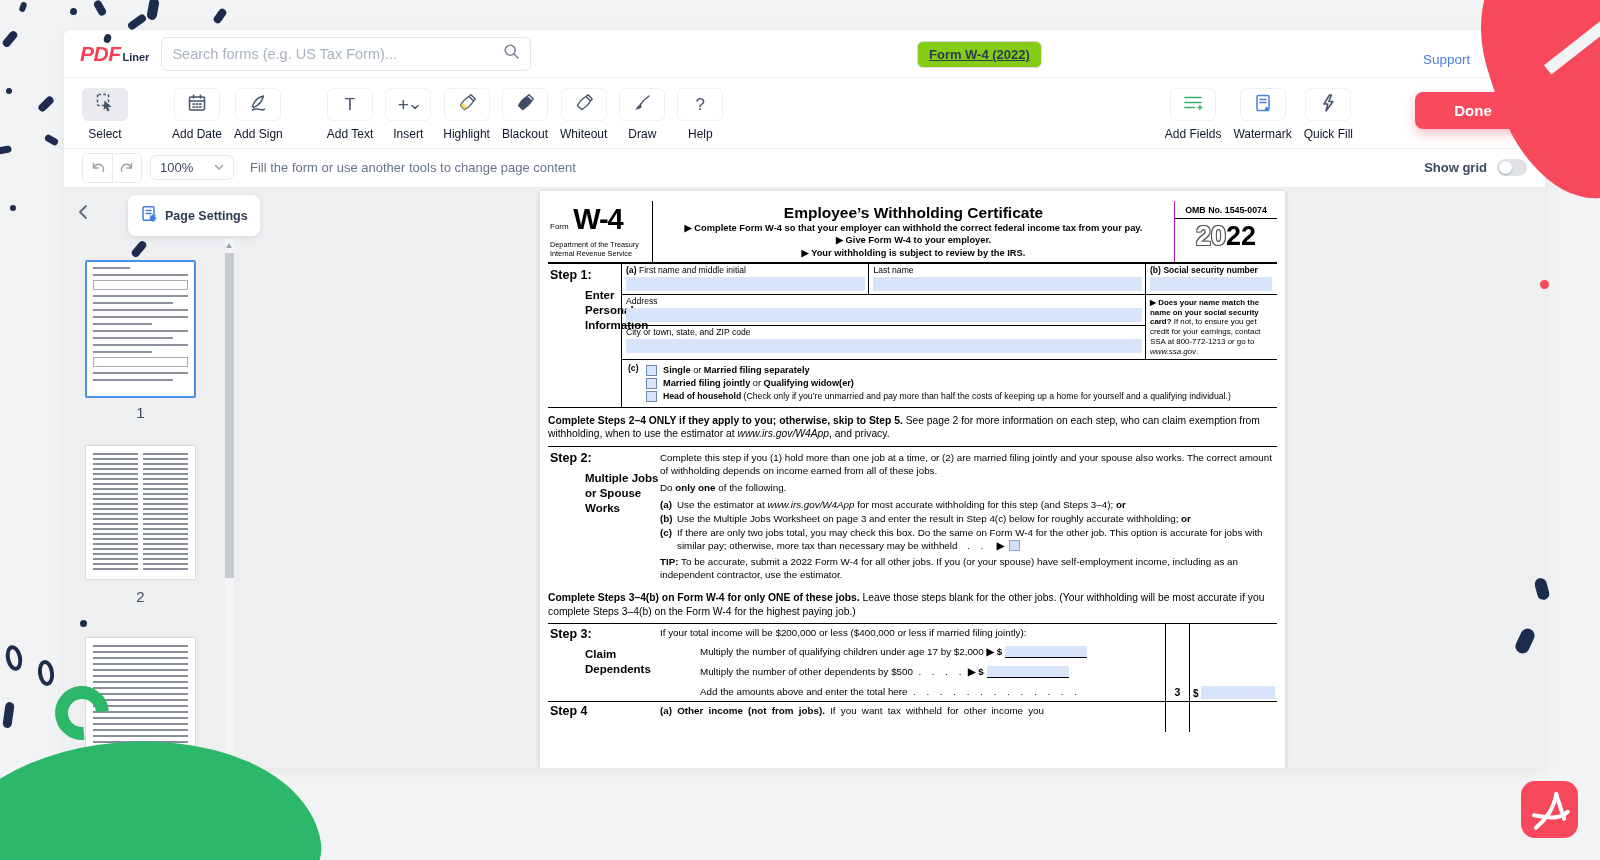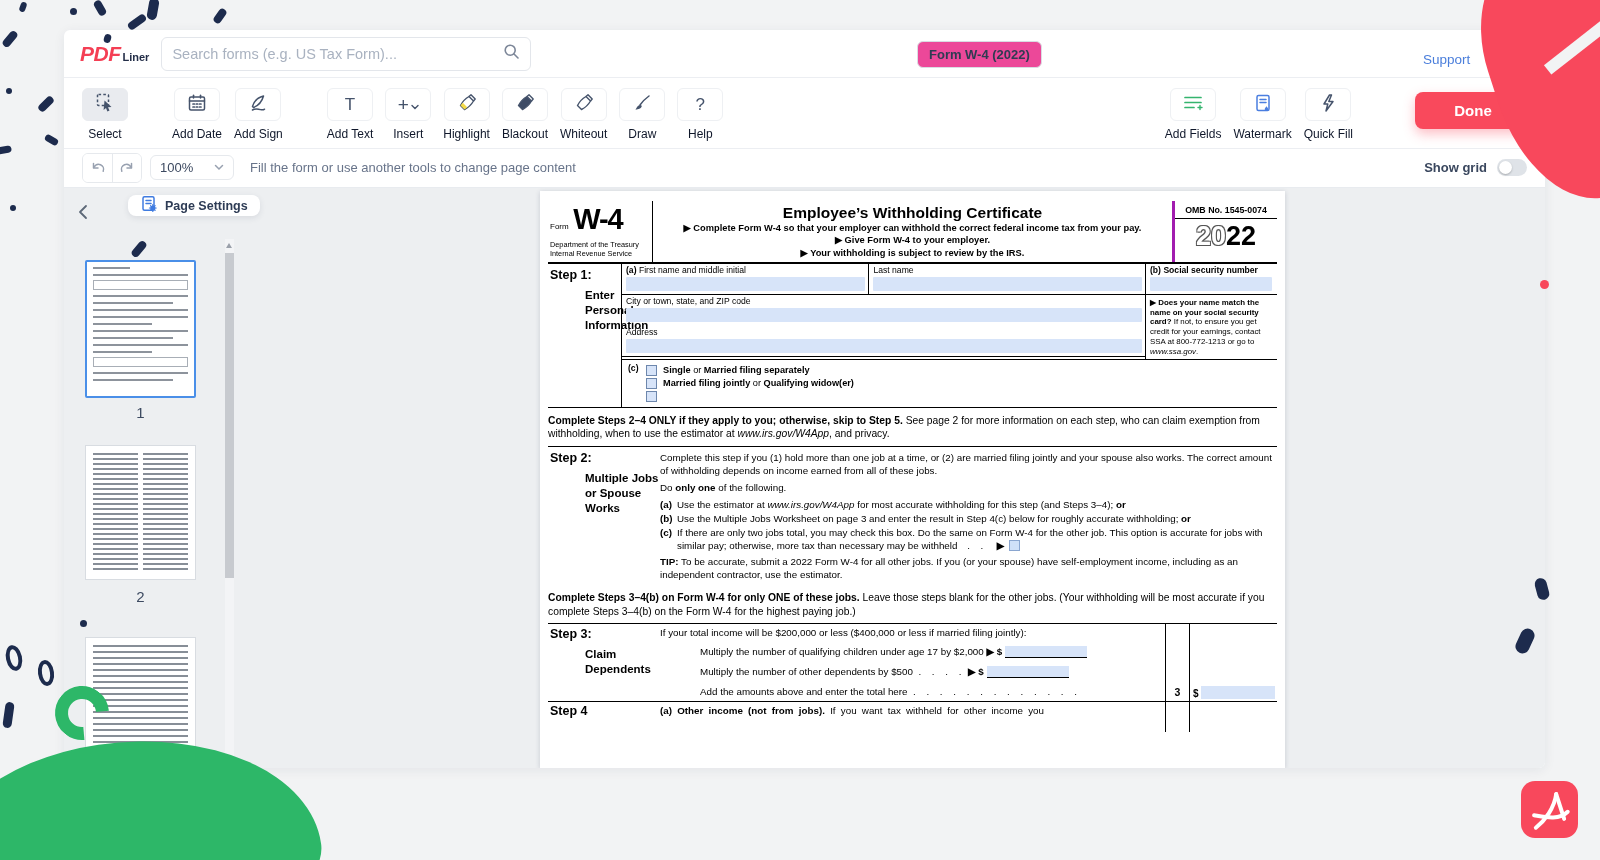--- a/index.html
+++ b/index.html
@@ -30,21 +30,21 @@
   
   .app-header { height:48px; display:flex; align-items:center; padding:0 16px; border-bottom:1px solid #eceef2; position:relative; }
   .logo { display:flex; align-items:baseline; cursor:pointer; }
   .logo-pdf { color:#f43f54; font-size:21px; font-weight:bold; font-style:italic; letter-spacing:-.5px; }
   .logo-liner { color:#232e48; font-size:11px; font-weight:bold; margin-left:2px; }
   .search { margin-left:12px; width:370px; height:34px; border:1px solid #e3e6eb; border-radius:6px;
     display:flex; align-items:center; padding:0 10px; background:#fff; }
   .search input { border:none; outline:none; flex:1; font-size:14.5px; color:#333; font-family:inherit; background:transparent; }
   .search input::placeholder { color:#a9b2c0; }
   .form-badge { position:absolute; left:853px; top:11px; padding:5px 11px; border:1px solid #d9dde3; border-radius:6px;
-    font-size:13px; font-weight:bold; color:#2f3b52; background:#ec4899; }
+    font-size:13px; font-weight:bold; color:#2f3b52; background:#84cc16;text-decoration:underline; }
   .header-links { margin-left:auto; display:flex; gap:22px; font-size:13.5px; color:#4a7edb;margin-top:12px; }
   .header-links span { cursor:pointer; }
   
   .main-toolbar { height:70px; display:flex; align-items:flex-start; padding:10px 14px 0 18px; }
   .tool { display:flex; flex-direction:column; align-items:center; margin-right:12px; cursor:pointer; }
   .tool .box { width:46px; height:33px; border:1px solid #eef0f3; border-radius:6px; background:#fff;
     display:flex; align-items:center; justify-content:center; color:#45536b; }
   .tool.active .box { background:#e9ebef; border-color:#e9ebef; }
   .tool .lbl { margin-top:6px; font-size:12px; color:#0f172a; white-space:nowrap; }
   .grp-end { margin-right:44px; }
@@ -62,21 +62,21 @@
     display:flex; align-items:center; padding:0 9px; font-size:13px; color:#3c4960; cursor:pointer; background:#fff; }
   .zoom-box svg { margin-left:auto; }
   .hint { margin-left:16px; font-size:13px; color:#68748a; }
   .grid-label { margin-left:auto; font-size:13px; font-weight:bold; color:#3a475e; }
   .toggle { margin-left:10px; width:30px; height:17px; border-radius:9px; background:#dfe3e8; position:relative; cursor:pointer; }
   .knob { position:absolute; left:2px; top:2px; width:13px; height:13px; border-radius:50%; background:#fff; box-shadow:0 1px 2px rgba(0,0,0,.25); }
   
   .content { position:absolute; left:0; top:157px; right:0; bottom:0; background:#edeff1; border-radius:0 0 6px 6px; overflow:hidden; border-top:1px solid #e8ebef; }
   .collapse { position:absolute; left:14px; top:16px; color:#5d6878; cursor:pointer; }
   .page-settings { position:absolute; left:64px; top:7px; background:#fff; border-radius:8px; box-shadow:0 2px 6px rgba(40,50,80,.10);
-    padding:0 12px; display:flex; align-items:center; gap:7px; font-size:12.5px; font-weight:bold; color:#2e3c55; cursor:pointer;justify-content:space-between; }
+    padding:10px 12px; display:flex; align-items:center; gap:7px; font-size:12.5px; font-weight:bold; color:#2e3c55; cursor:pointer;justify-content:space-between; }
   .thumb { position:absolute; left:21px; width:111px; background:#fff; cursor:pointer; }
   .thumb1 { top:72px; height:138px; border:2px solid #4a8fe8; border-radius:2px; }
   .thumb2 { top:257px; height:135px; border:1px solid #d8dce1; }
   .thumb3 { top:449px; height:160px; border:1px solid #d8dce1; }
   .thumb-label { position:absolute; left:21px; width:111px; text-align:center; font-size:15px; color:#3d4a61; }
   .tl1 { top:216px; } .tl2 { top:400px; }
   .t1bar { height:2px; background:#8d939c; margin:5px 6px 0; }
   .t1bar.short { width:55%; } .t1bar.mid { width:75%; } .t1bar.tiny { width:35%; }
   .t1box { height:10px; margin:4px 6px 0; border:1px solid #a8aeb6; }
   .t2col { position:absolute; top:7px; bottom:7px; width:45px;
@@ -91,21 +91,21 @@
   .arr.dn { bottom:4px; border-top:5px solid #9aa0aa; }
   
   .document { position:absolute; left:476px; top:3px; width:745px; bottom:0; background:#fff;
     box-shadow:0 1px 5px rgba(30,40,70,.18); color:#000; overflow:hidden; }
   .doc-inner { position:absolute; left:8px; right:8px; top:0; }
   .f-head { display:flex; border-bottom:2px solid #000; margin-top:10px; }
   .fh-left { width:104px; padding:2px 4px 2px 2px; }
   .fh-form-word { font-size:8px; }
   .fh-num { font-size:29px; font-weight:bold; letter-spacing:-1px; }
   .fh-dept { font-size:7.3px; line-height:1.3; margin-top:4px; }
-  .fh-center { flex:1; border-left:1px solid #000; border-right:3px solid #a21caf; text-align:center; padding:2px 6px 3px; }
+  .fh-center { flex:1; border-left:1px solid #000; border-right:1px solid #a21caf; text-align:center; padding:2px 6px 3px; }
   .fh-title { font-size:15.5px; font-weight:bold; margin-top:1px; }
   .fh-b { font-size:9.3px; font-weight:bold; line-height:1.32; }
   .fh-right { width:102px; text-align:center; }
   .fh-omb { font-size:8.8px; font-weight:bold; padding:4px 0 3px; border-bottom:1px solid #000; }
   .fh-year { font-size:27px; font-weight:bold; padding-top:2px; }
   .y-out { color:#fff; text-shadow:-1px -1px 0 #555,1px -1px 0 #555,-1px 1px 0 #555,1px 1px 0 #555; }
   .s1 { display:flex; border-bottom:1px solid #000; }
   .s1-label { width:74px; border-right:1px solid #000; padding:4px 2px; }
   .step-h { font-size:12.5px; font-weight:bold; }
   .step-sub { font-size:11.5px; font-weight:bold; line-height:1.3; margin-top:6px;margin-left:35px; }
@@ -441,26 +441,26 @@
                 <div class="s1-row s1-row1">
                   <div class="fn">
                     <div class="f-lbl"><b>(a)</b>&nbsp;<span>First name and middle initial</span></div>
                     <div class="f-input"></div>
                   </div>
                   <div class="ln">
                     <div class="f-lbl">Last name</div>
                     <div class="f-input"></div>
                   </div>
                 </div>
+                <div class="s1-row">
+                  <div class="f-lbl">Address</div>
+                  <div class="f-input"></div>
+                </div>
                 <div class="s1-row last">
                   <div class="f-lbl">City or town, state, and ZIP code</div>
-                  <div class="f-input"></div>
-                </div>
-                <div class="s1-row">
-                  <div class="f-lbl">Address</div>
                   <div class="f-input"></div>
                 </div>
               </div>
               <div class="s1-right">
                 <div class="ssn-row">
                   <div class="f-lbl"><b>(b)</b>&nbsp;<b>Social security number</b></div>
                   <div class="f-input"></div>
                 </div>
                 <div class="ssa-note">
                   <b>▶ Does your name match the name on your social security card?</b><span> If not, to ensure you get credit for your earnings, contact SSA at 800-772-1213 or go to </span><span class="ital">www.ssa.gov</span><span>.</span>
@@ -473,20 +473,21 @@
                 <div class="c-row">
                   <span class="cbx"></span>
                   <span><b>Single</b><span> or </span><b>Married filing separately</b></span>
                 </div>
                 <div class="c-row">
                   <span class="cbx"></span>
                   <span><b>Married filing jointly</b><span> or </span><b>Qualifying widow(er)</b></span>
                 </div>
                 <div class="c-row small">
                   <span class="cbx"></span>
+                  <span><b>Head of household</b><span> (Check only if you’re unmarried and pay more than half the costs of keeping up a home for yourself and a qualifying individual.)</span></span>
                 </div>
               </div>
             </div>
           </div>
         </div>
 
         <div class="note">
           <b>Complete Steps 2–4 ONLY if they apply to you; otherwise, skip to Step 5.</b><span> See page 2 for more information on each step, who can claim exemption from withholding, when to use the estimator at </span><span class="ital">www.irs.gov/W4App</span><span>, and privacy.</span>
         </div>
 

